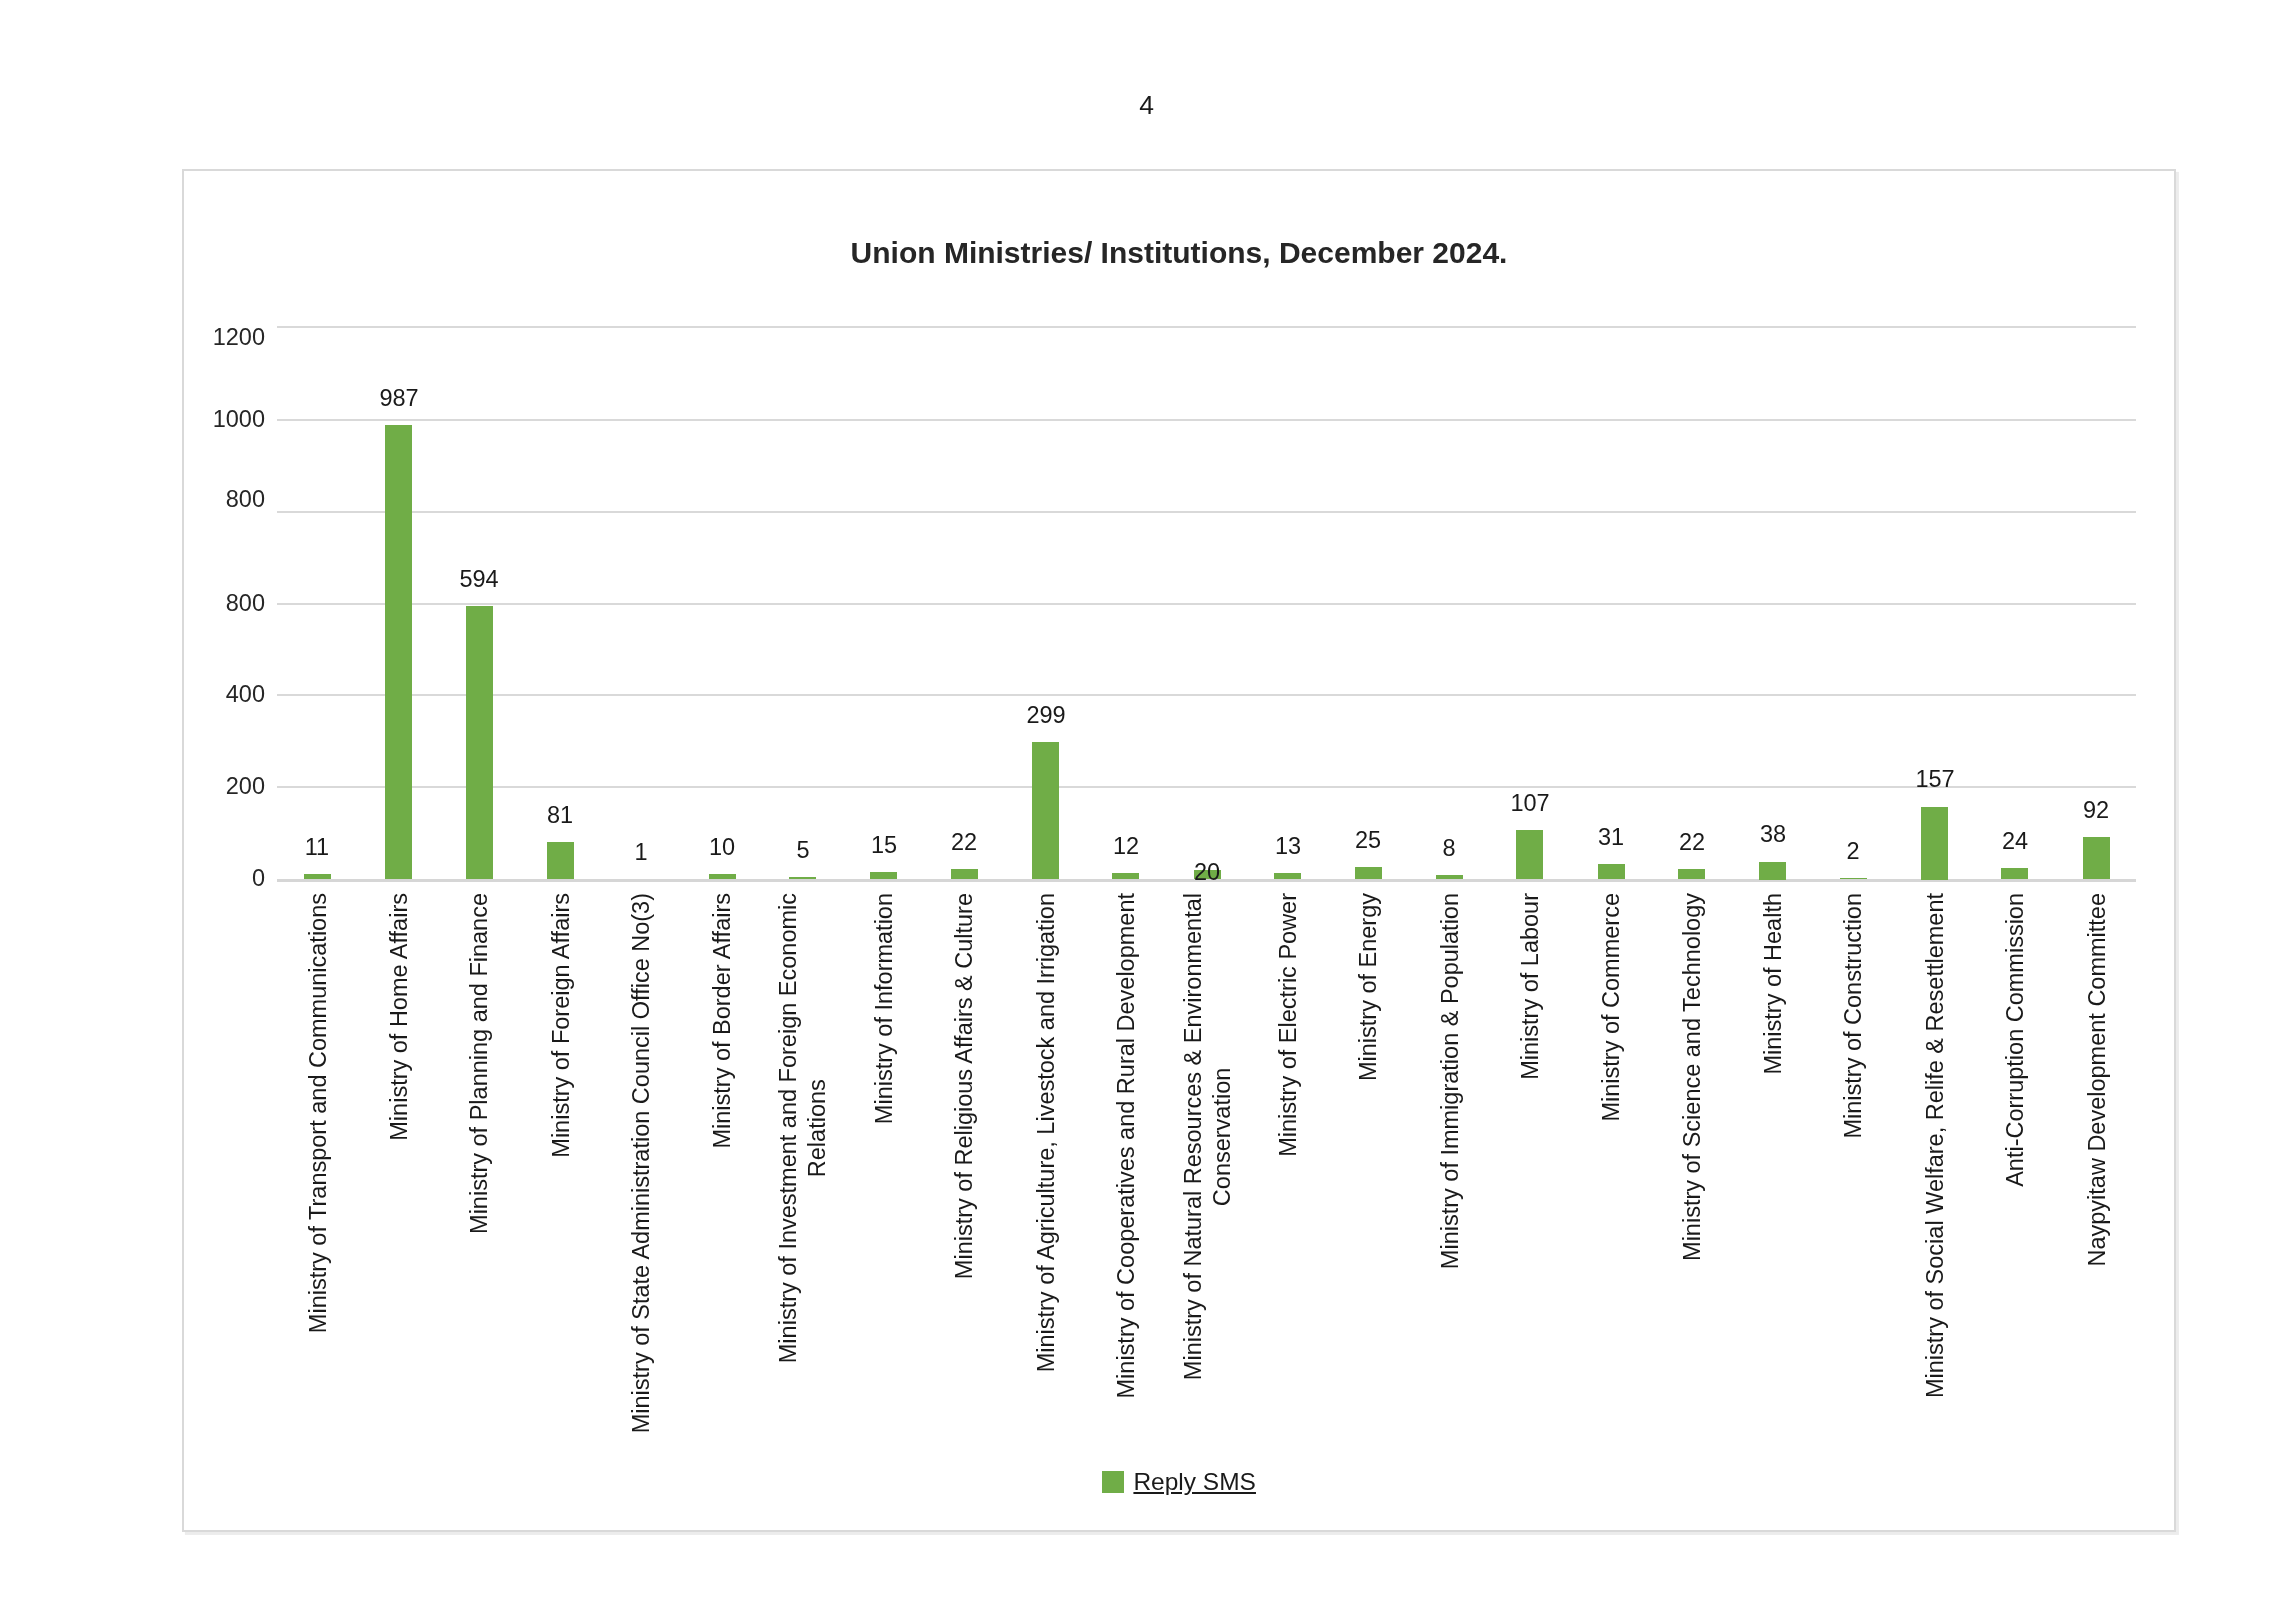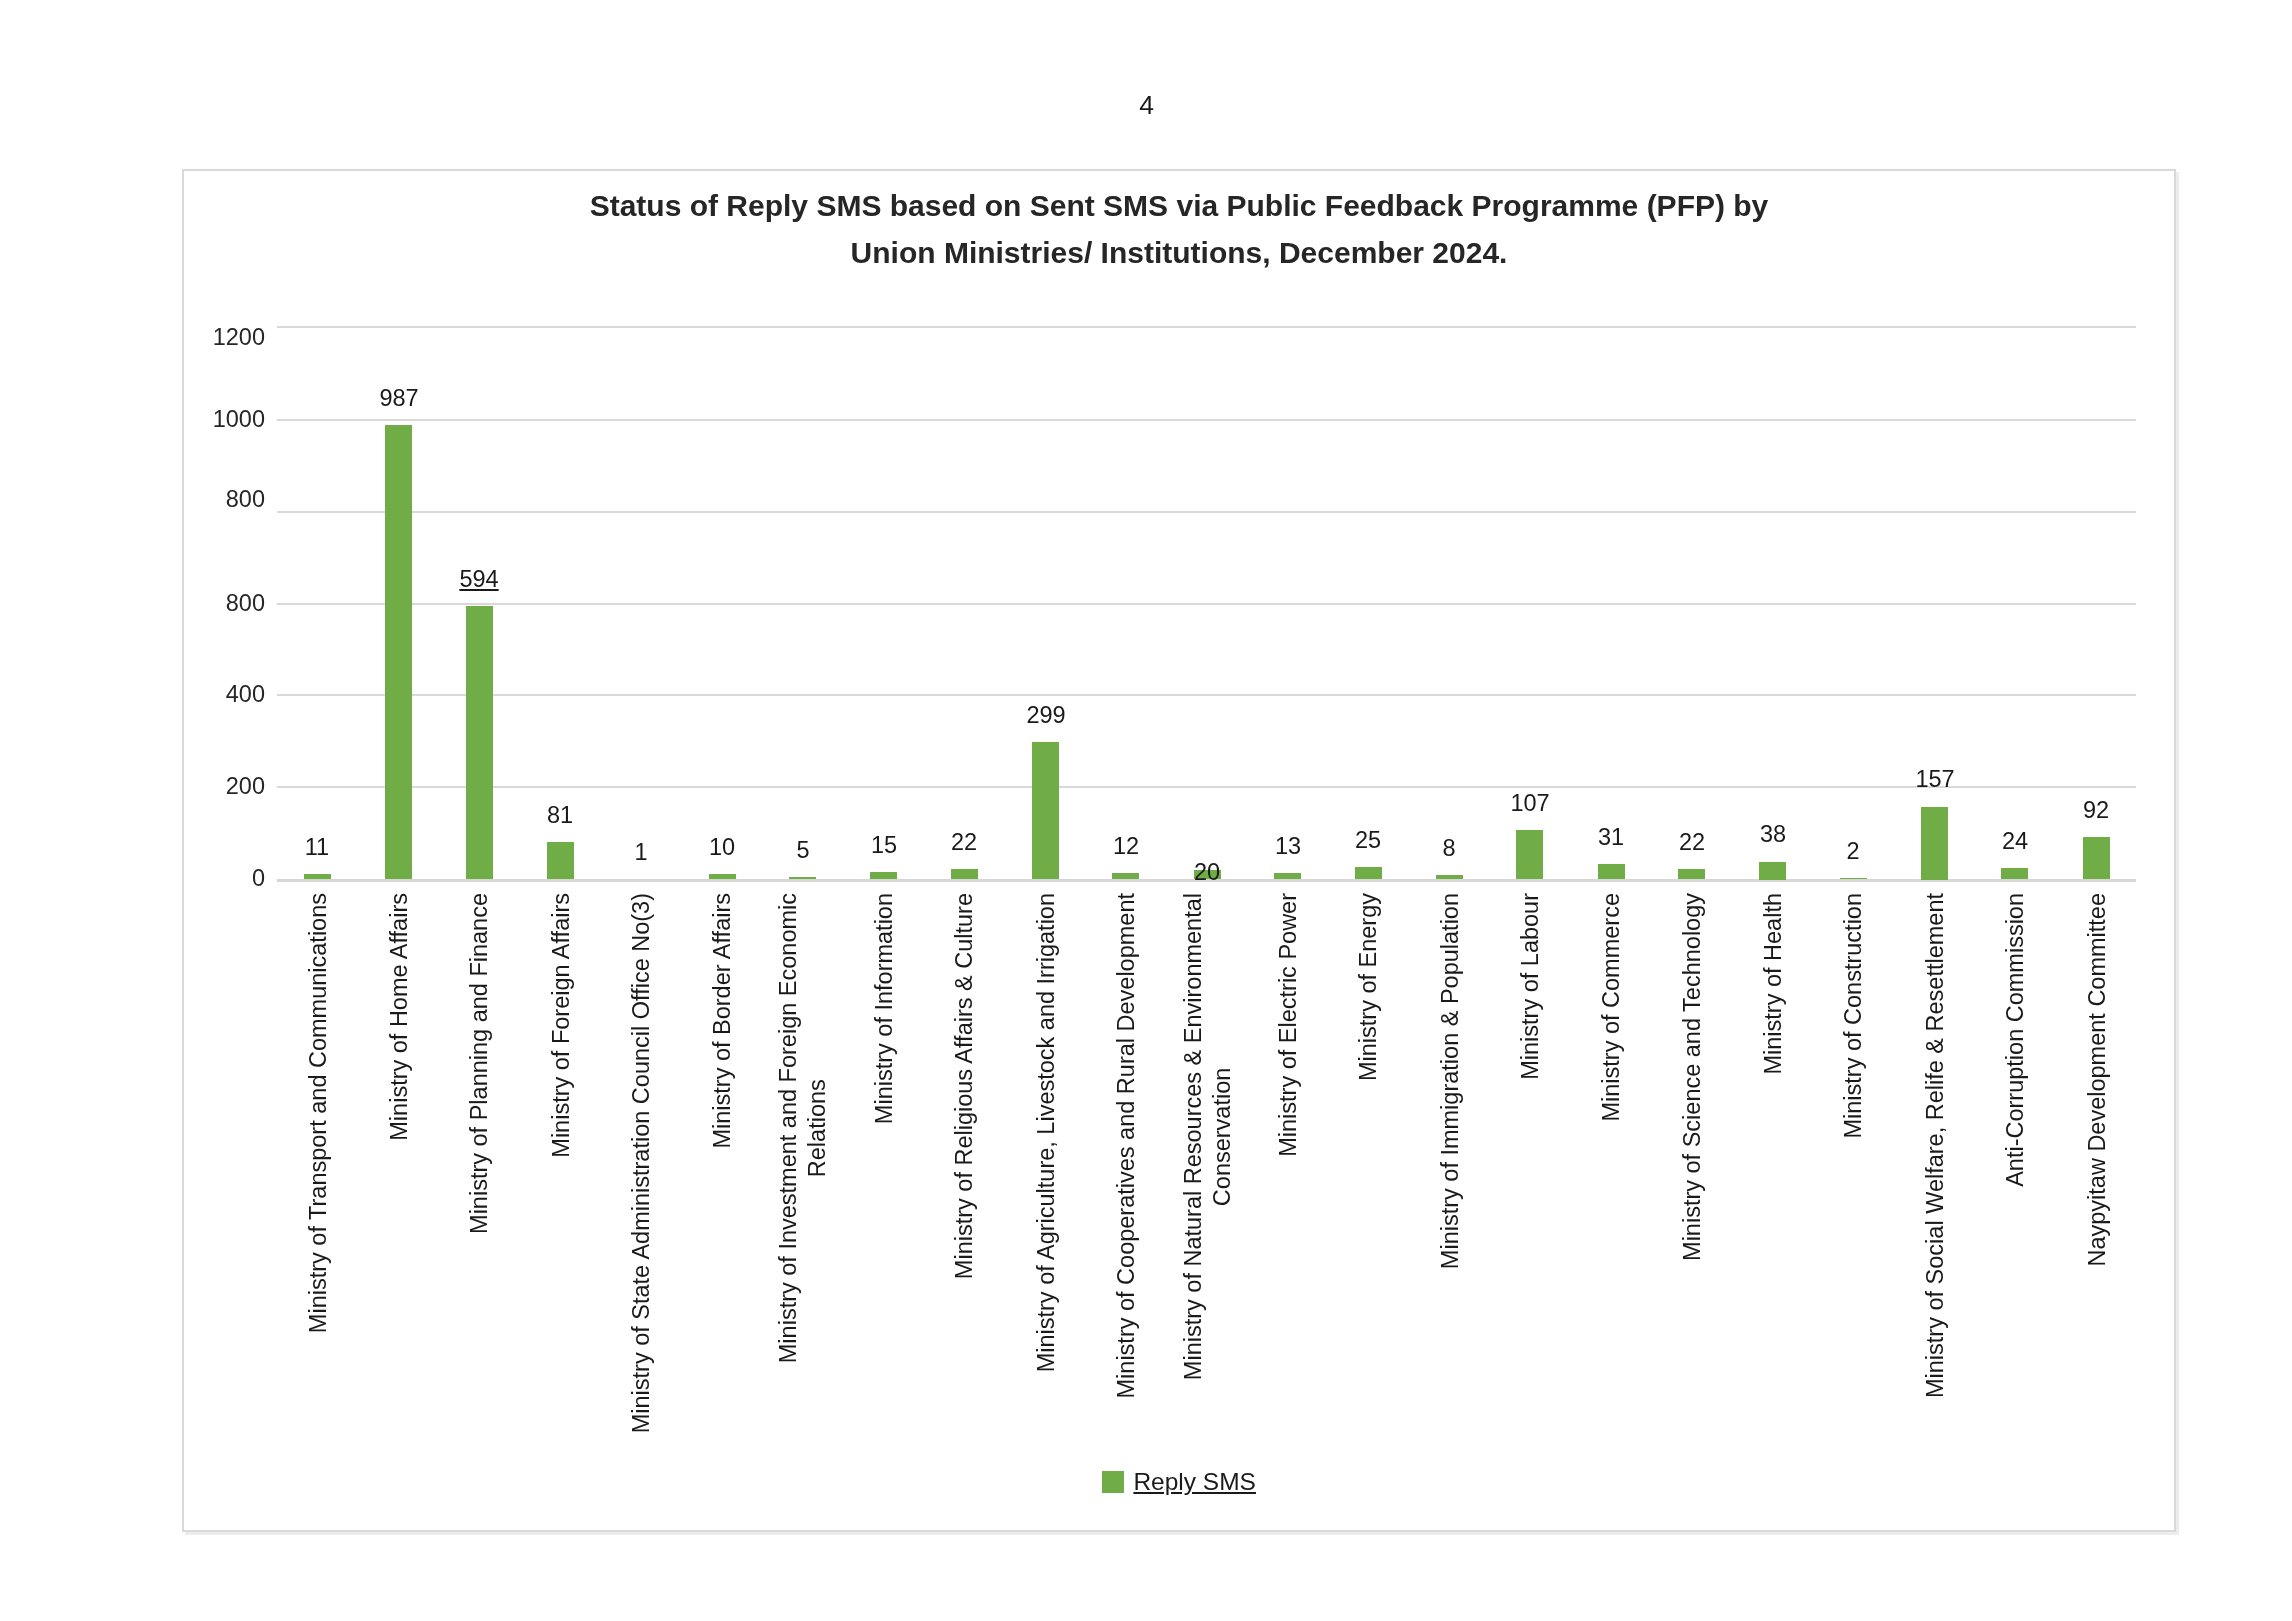--- a/index.html
+++ b/index.html
@@ -62,21 +62,20 @@
 </style>
 </head>
 <body>
 
 <div class="page">
 
   <div class="page-number">4</div>
 
   <div class="chart-frame"></div>
 
-  <div class="chart-title title-line1">Status of Reply SMS based on Sent SMS via Public Feedback Programme (PFP) by</div>
   <div class="chart-title title-line2">Union Ministries/ Institutions, December 2024.</div>
 
   <div id="chart-layer">
       <div class="axis-line" style="left: 277px; top: 879px; width: 1859px;"></div>
       <div class="ytick" style="left: 157px; top: 865px;">0</div>
       <div class="gridline" style="left: 277px; top: 786px; width: 1859px;"></div>
       <div class="ytick" style="left: 157px; top: 773px;">200</div>
       <div class="gridline" style="left: 277px; top: 694px; width: 1859px;"></div>
       <div class="ytick" style="left: 157px; top: 681px;">400</div>
       <div class="gridline" style="left: 277px; top: 603px; width: 1859px;"></div>
@@ -87,21 +86,21 @@
       <div class="ytick" style="left: 157px; top: 406px;">1000</div>
       <div class="gridline" style="left: 277px; top: 326px; width: 1859px;"></div>
       <div class="ytick" style="left: 157px; top: 324px;">1200</div>
       <div class="bar" style="left: 304px; top: 874px; width: 27.4px; height: 4.9px; background: rgb(112, 173, 71);"></div>
       <div class="bar-value" style="left: 276px; top: 833px;">11</div>
       <div class="xlabel-wrap" style="left: 318px; top: 893px;"><div class="xlabel">Ministry of Transport and Communications</div></div>
       <div class="bar" style="left: 385px; top: 425px; width: 27.4px; height: 454px; background: rgb(112, 173, 71);"></div>
       <div class="bar-value" style="left: 358px; top: 384px;">987</div>
       <div class="xlabel-wrap" style="left: 399px; top: 893px;"><div class="xlabel">Ministry of Home Affairs</div></div>
       <div class="bar" style="left: 466px; top: 606px; width: 27.4px; height: 273px; background: rgb(112, 173, 71);"></div>
-      <div class="bar-value" style="left: 438px; top: 565px; text-decoration: underline;">594</div>
+      <div class="bar-value" style="left: 438px; top: 565px;">594</div>
       <div class="xlabel-wrap" style="left: 479px; top: 893px;"><div class="xlabel">Ministry of Planning and Finance</div></div>
       <div class="bar" style="left: 547px; top: 842px; width: 27.4px; height: 37px; background: rgb(112, 173, 71);"></div>
       <div class="bar-value" style="left: 519px; top: 801px;">81</div>
       <div class="xlabel-wrap" style="left: 561px; top: 893px;"><div class="xlabel">Ministry of Foreign Affairs</div></div>
       <div class="bar-value" style="left: 600px; top: 838px;">1</div>
       <div class="xlabel-wrap" style="left: 641px; top: 893px;"><div class="xlabel">Ministry of State Administration Council Office No(3)</div></div>
       <div class="bar" style="left: 709px; top: 874px; width: 27.4px; height: 4.9px; background: rgb(112, 173, 71);"></div>
       <div class="bar-value" style="left: 681px; top: 833px;">10</div>
       <div class="xlabel-wrap" style="left: 722px; top: 893px;"><div class="xlabel">Ministry of Border Affairs</div></div>
       <div class="bar" style="left: 789px; top: 877px; width: 27.4px; height: 2px; background: rgb(112, 173, 71);"></div>

